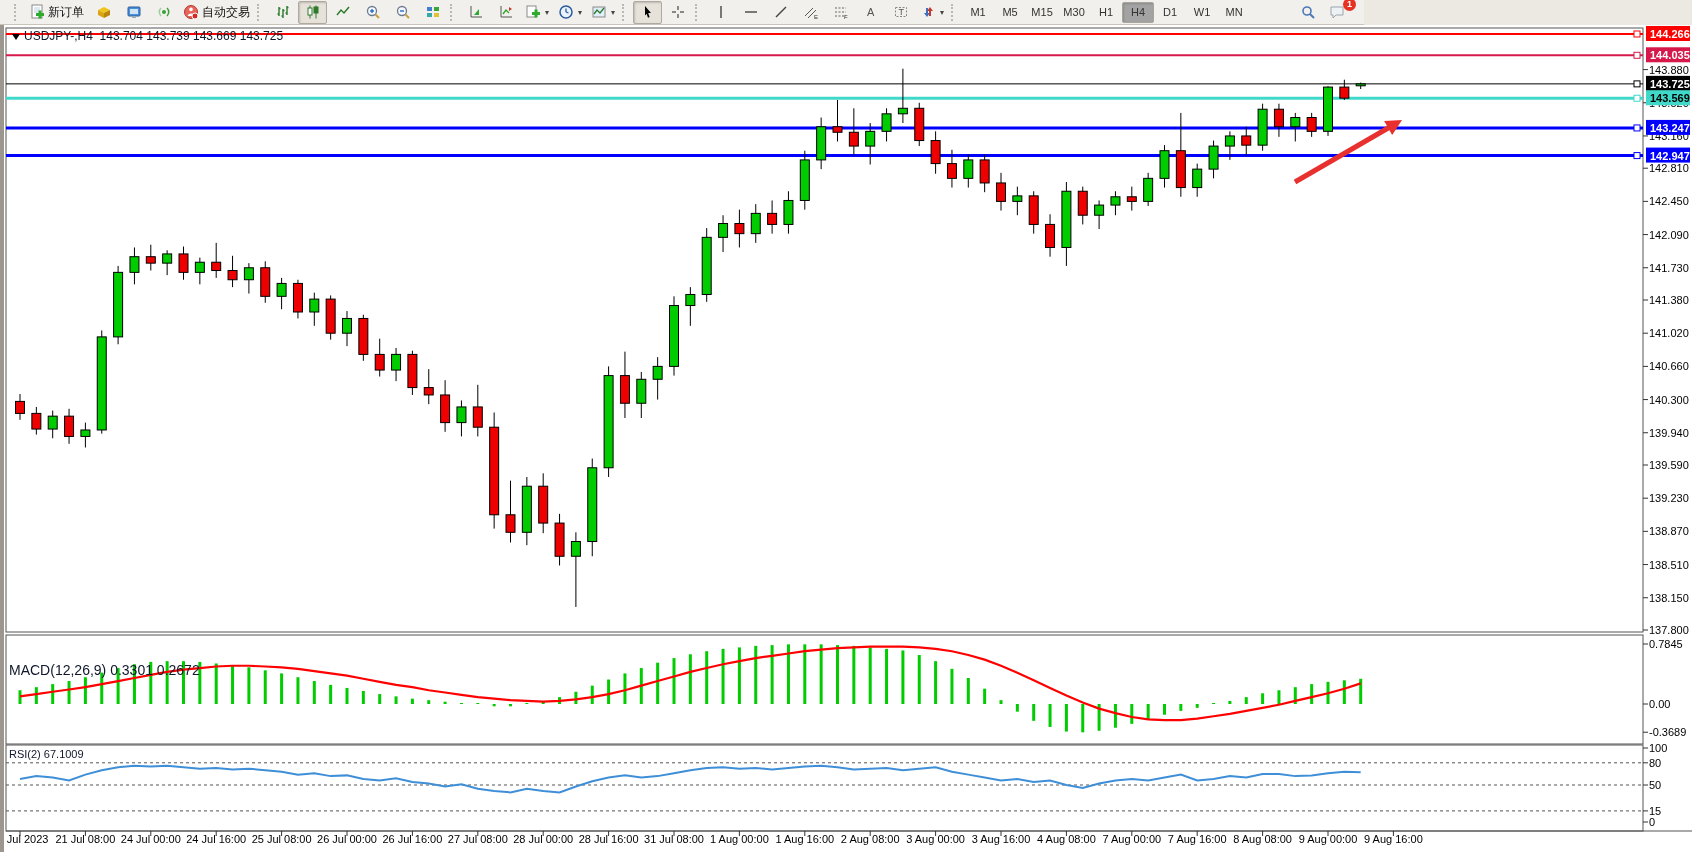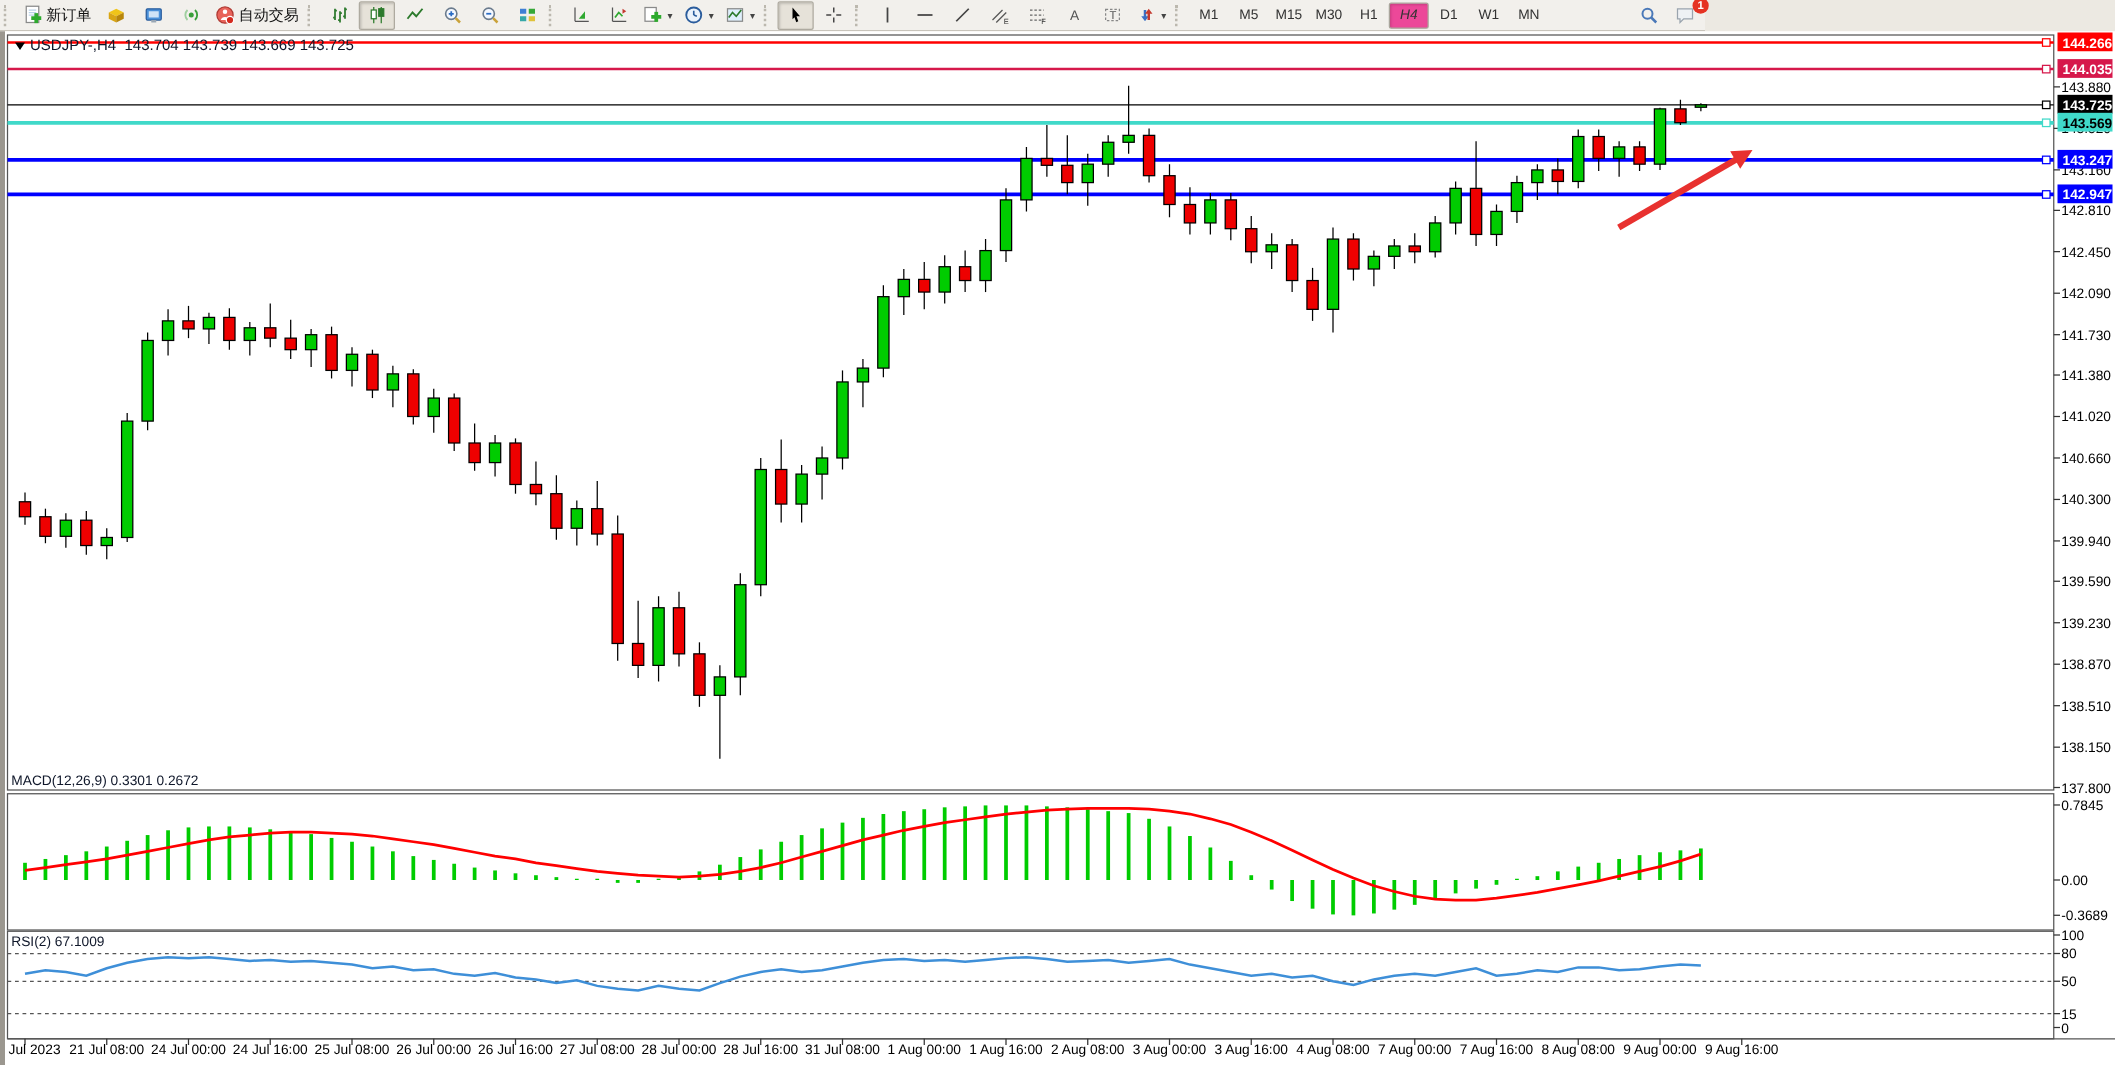--- a/index.html
+++ b/index.html
@@ -1,24 +1,24 @@
 <!DOCTYPE html>
 <html><head>
 <meta charset="utf-8">
 <style>
   html,body{margin:0;padding:0;}
   body{width:1692px;height:852px;background:#ece9e2;font-family:"Liberation Sans",sans-serif;overflow:hidden;position:relative;}
   
-  .toolbar{position:absolute;top:0;left:0;width:1364px;height:25px;background:linear-gradient(#fcfbfa,#efedе8);background-color:#f2f0ec;border-bottom:1px solid #c8c4bb;display:flex;align-items:center;padding:0 1px;box-sizing:border-box;gap:1px;}
+  .toolbar{position:absolute;top:0;left:0;width:1364px;height:25px;background:linear-gradient(#fcfbfa,#efedе8);background-color:#f2f0ec;border-bottom:1px solid #c8c4bb;display:flex;align-items:center;padding:0 12px;box-sizing:border-box;gap:1px;}
   .tbtn{height:21px;min-width:21px;display:flex;align-items:center;justify-content:center;border:1px solid transparent;border-radius:2px;font-size:12px;color:#222;padding:0 3px;gap:3px;cursor:default;}
   .tbtn.active{background:#e6e2d9;border:1px solid #aeaaa0;box-shadow:inset 1px 1px 2px rgba(0,0,0,.18);}
   .tbtn .lbl{font-size:12px;color:#111;white-space:nowrap;}
   .grip{width:4px;height:17px;border-left:2px dotted #bcb8ae;margin:0 4px 0 2px;}
   .tf{font-size:11px;color:#333;height:19px;min-width:24px;}
-  .tf.active{background:#ec4899;border:1px solid #a9a59b;box-shadow:inset 1px 1px 2px rgba(0,0,0,.15);font-style:italic;}
+  .tf.active{background:#a3a3a3;border:1px solid #a9a59b;box-shadow:inset 1px 1px 2px rgba(0,0,0,.15);}
   .spacer{flex:1;}
   .caret{font-size:8px;color:#444;margin-left:1px;}
   .badge{position:absolute;top:-4px;right:-5px;background:#e53222;color:#fff;border-radius:8px;min-width:13px;height:13px;font-size:9px;line-height:13px;text-align:center;font-weight:bold;}
   .chatwrap{position:relative;}
   
   .chart-window{position:absolute;top:25px;left:0;width:1692px;height:827px;background:#fff;}
   .edge{position:absolute;top:0;left:0;width:4px;height:827px;background:#9b978f;}
   .overlay-label{position:absolute;font-size:12px;color:#0f172a;white-space:pre;z-index:5;}
   .tri{display:inline-block;width:0;height:0;border-left:4px solid transparent;border-right:4px solid transparent;border-top:6px solid #000;margin-right:4px;vertical-align:middle;}
   svg text{font-family:"Liberation Sans",sans-serif;}
@@ -655,15 +655,15 @@
       <text x="1262.6000000000001" y="818" font-size="11" fill="#000" text-anchor="middle">8 Aug 08:00</text>
       <line x1="1328" y1="806" x2="1328" y2="811" stroke="#333"></line>
       <text x="1328" y="818" font-size="11" fill="#000" text-anchor="middle">9 Aug 00:00</text>
       <line x1="1393.4" y1="806" x2="1393.4" y2="811" stroke="#333"></line>
       <text x="1393.4" y="818" font-size="11" fill="#000" text-anchor="middle">9 Aug 16:00</text>
     </svg>
   <div class="edge"></div>
 
   <div class="overlay-label" style="left:12px;top:4px;"><span class="tri"></span><span>USDJPY-,H4  143.704 143.739 143.669 143.725</span></div>
 
-  <div class="overlay-label" style="left:9px;top:594px;font-size:11px;">MACD(12,26,9) 0.3301 0.2672</div>
+  <div class="overlay-label" style="left:9px;top:637px;font-size:14px;">MACD(12,26,9) 0.3301 0.2672</div>
   <div class="overlay-label" style="left:9px;top:723px;font-size:11px;">RSI(2) 67.1009</div>
 </div>
 
 </body></html>

